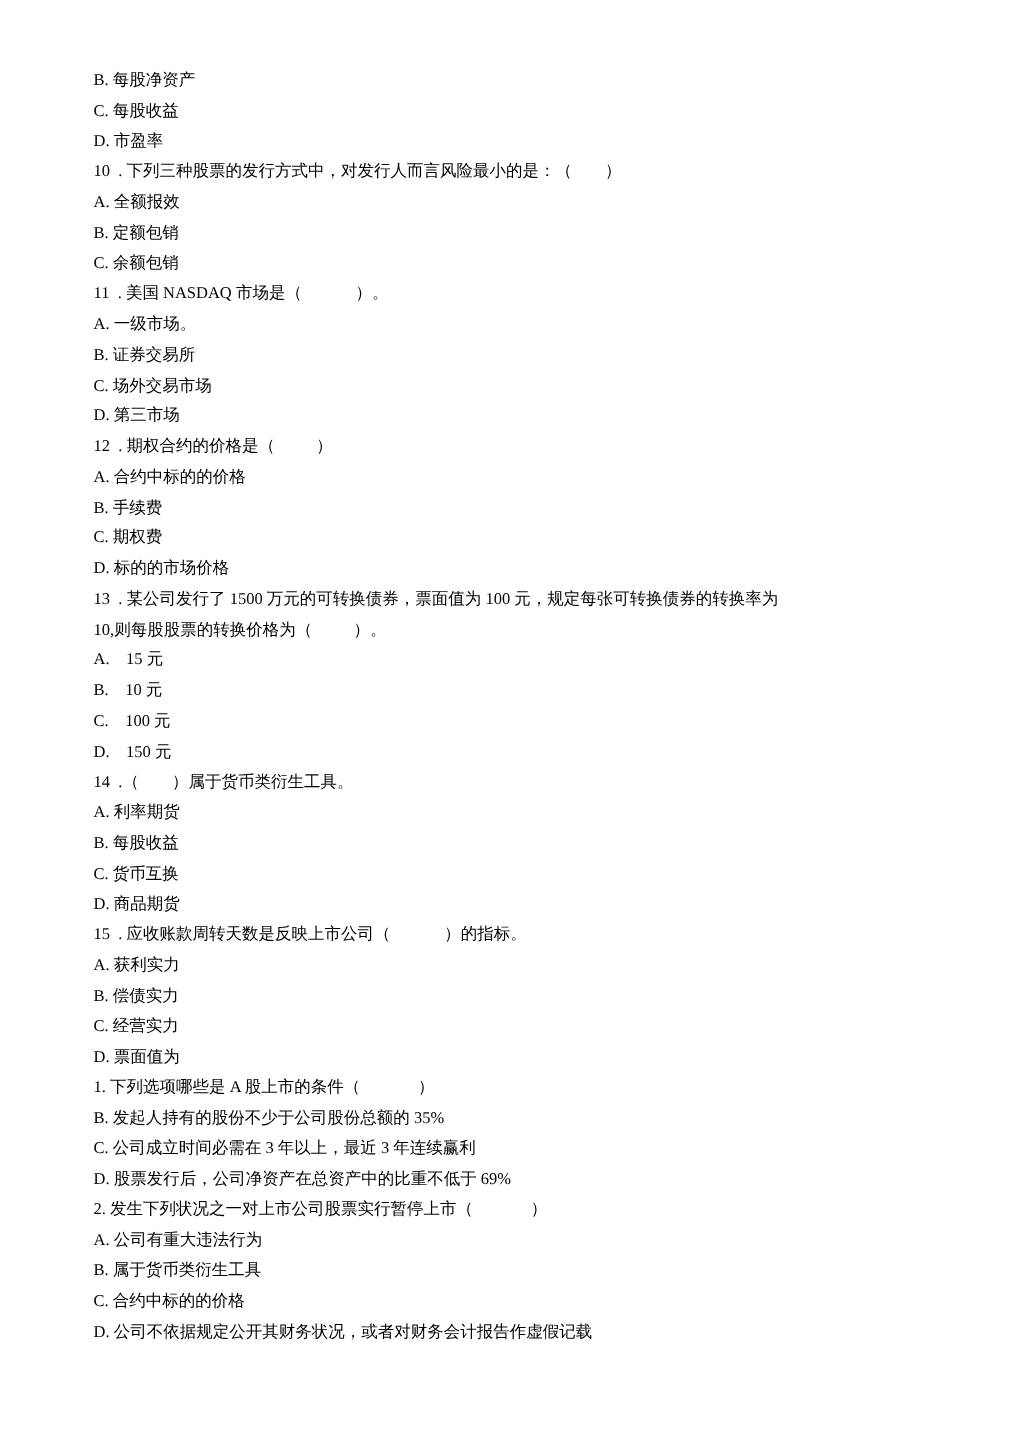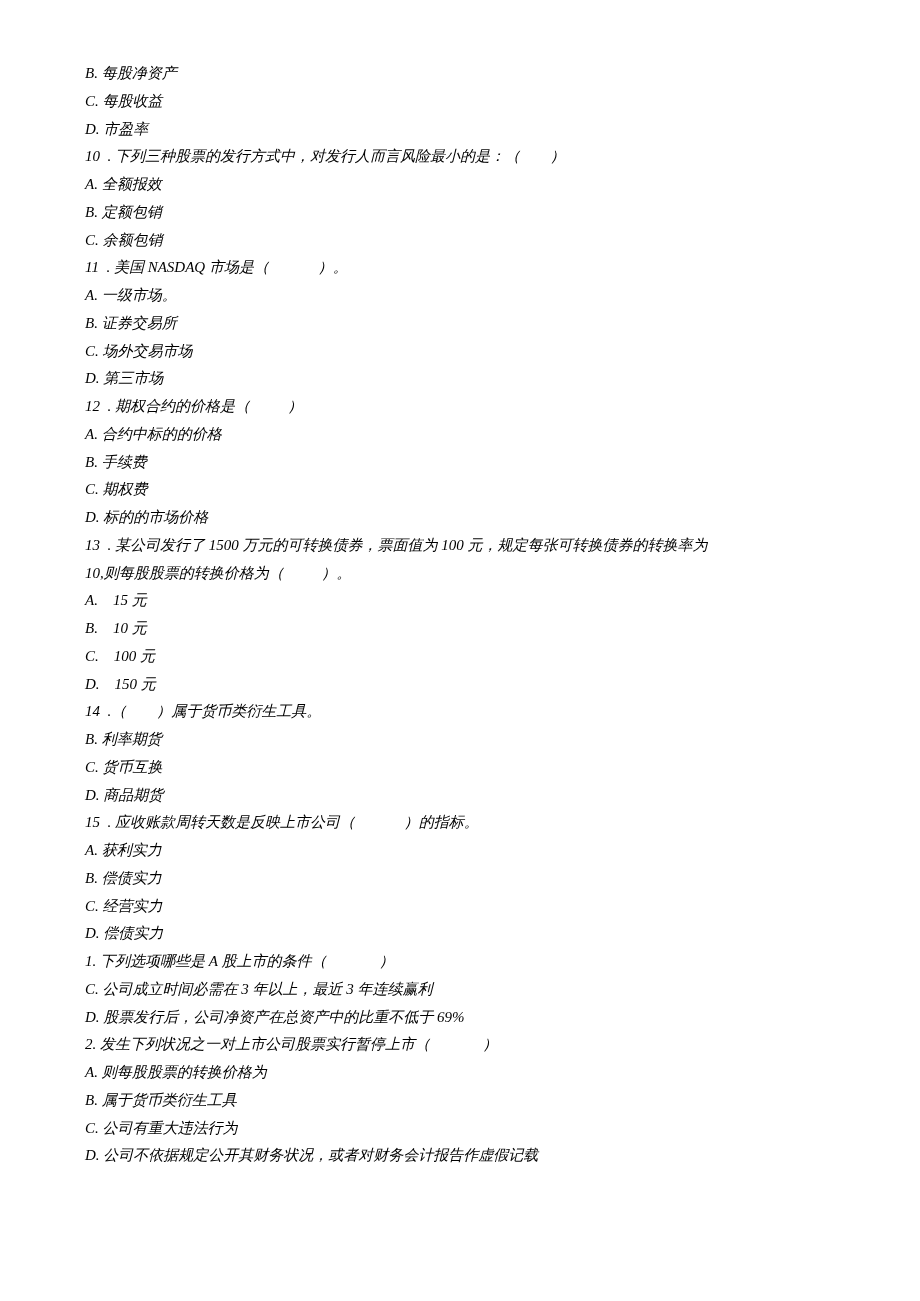--- a/index.html
+++ b/index.html
@@ -1,19 +1,18 @@
 <!DOCTYPE html>
 <html><head>
   <meta charset="utf-8">
   <style>
     * {
       margin: 0;
       padding: 0;
       box-sizing: border-box;
-      font-style: italic;
     }
     body {
       font-family: "SimSun", "宋体", serif;
       font-size: 15px;
       line-height: 1.85;
       color: #000;
       background: #fff;
       padding: 60px 85px;
       width: 920px;
     }
@@ -42,29 +41,31 @@
     <div class="line">B. 手续费</div>
     <div class="line">C. 期权费</div>
     <div class="line">D. 标的的市场价格</div>
     <div class="line">13  . 某公司发行了 1500 万元的可转换债券，票面值为 100 元，规定每张可转换债券的转换率为</div>
     <div class="line">10,则每股股票的转换价格为（          ）。</div>
     <div class="line">A.    15 元</div>
     <div class="line">B.    10 元</div>
     <div class="line">C.    100 元</div>
     <div class="line">D.    150 元</div>
     <div class="line">14  .（        ）属于货币类衍生工具。</div>
-    <div class="line">B. 利率期货</div>
+    <div class="line">A. 利率期货</div>
+    <div class="line">B. 每股收益</div>
     <div class="line">C. 货币互换</div>
     <div class="line">D. 商品期货</div>
     <div class="line">15  . 应收账款周转天数是反映上市公司（             ）的指标。</div>
     <div class="line">A. 获利实力</div>
     <div class="line">B. 偿债实力</div>
     <div class="line">C. 经营实力</div>
-    <div class="line">D. 偿债实力</div>
+    <div class="line">D. 票面值为</div>
     <div class="line">1. 下列选项哪些是 A 股上市的条件（              ）</div>
+    <div class="line">B. 发起人持有的股份不少于公司股份总额的 35%</div>
     <div class="line">C. 公司成立时间必需在 3 年以上，最近 3 年连续赢利</div>
     <div class="line">D. 股票发行后，公司净资产在总资产中的比重不低于 69%</div>
     <div class="line">2. 发生下列状况之一对上市公司股票实行暂停上市（              ）</div>
-    <div class="line">A. 则每股股票的转换价格为</div>
+    <div class="line">A. 公司有重大违法行为</div>
     <div class="line">B. 属于货币类衍生工具</div>
-    <div class="line">C. 公司有重大违法行为</div>
+    <div class="line">C. 合约中标的的价格</div>
     <div class="line">D. 公司不依据规定公开其财务状况，或者对财务会计报告作虚假记载</div>
   </div>
 
 </body></html>

